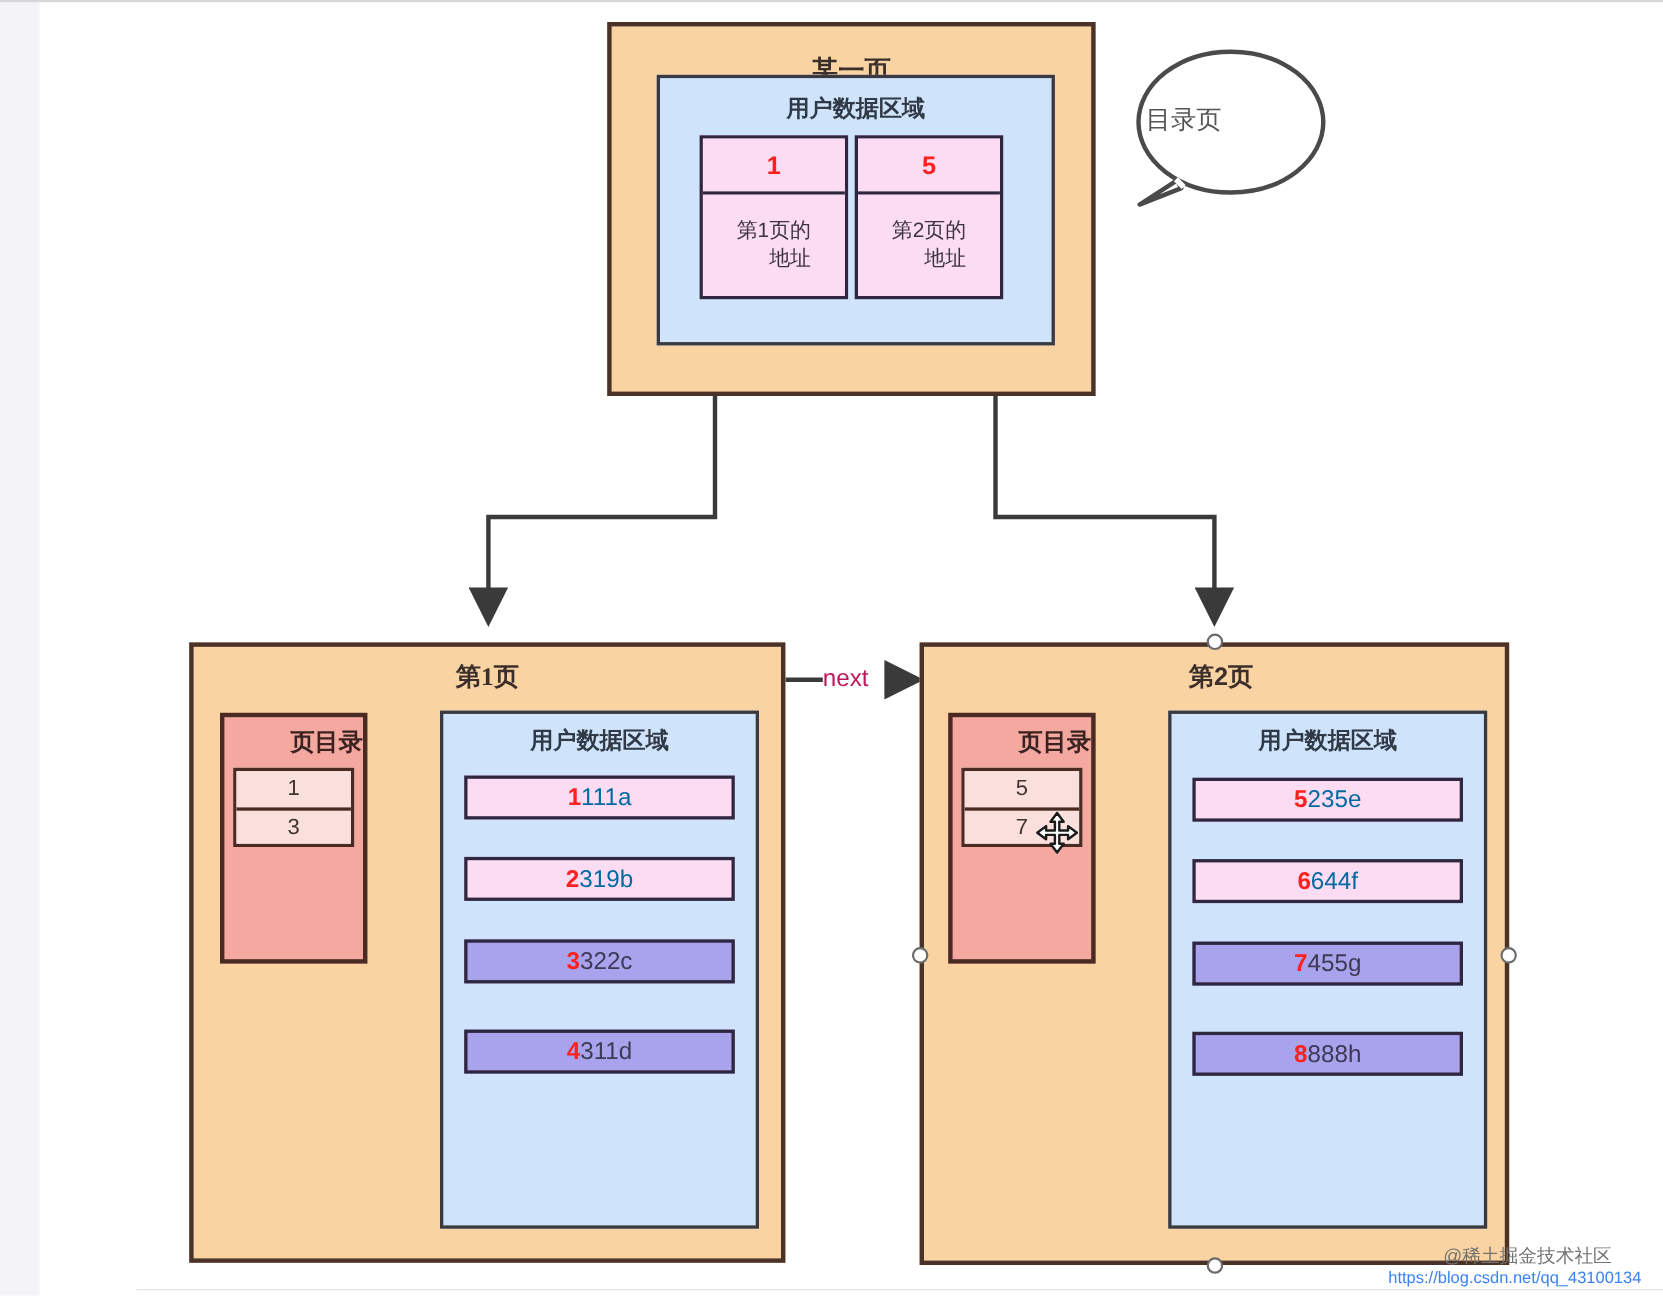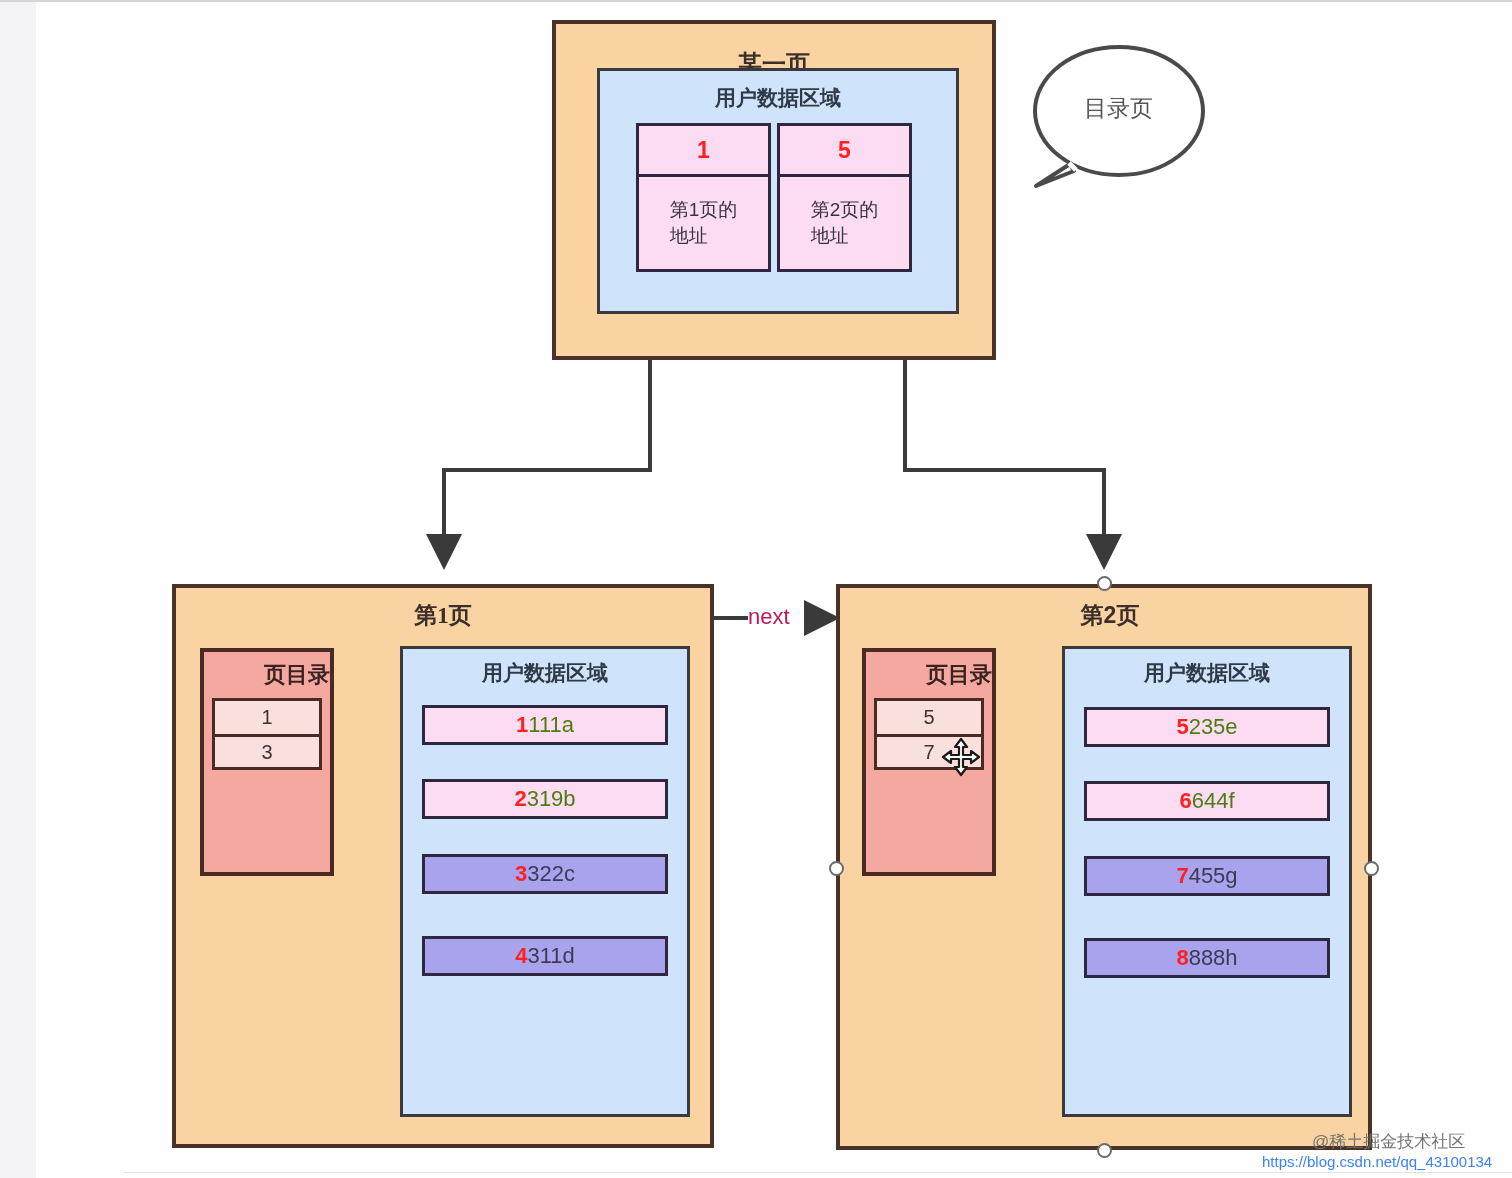--- a/index.html
+++ b/index.html
@@ -83,21 +83,21 @@
     font-weight: bold;
     font-size: 23px;
     border-bottom: 3px solid #2f2740;
     background: #fcdcf2;
   }
   .idx-val {
     height: 92px;
     display: flex;
     align-items: center;
     justify-content: center;
-    text-align: left;
+    text-align: right;
     color: #3b3340;
     font-size: 19px;
     line-height: 1.35;
     background: #fcdcf2;
   }
 
   
   .pagedir {
     position: absolute;
     background: #f4a8a0;
@@ -143,38 +143,38 @@
     align-items: center;
     justify-content: center;
     border: 3px solid #2f2740;
     box-sizing: border-box;
     font-size: 22px;
     font-weight: bold;
   }
   .datarow.pink  { background: #fcdcf2; }
   .datarow.purple{ background: #a9a2ec; }
   .datarow .k { color: #ff2020; }
-  .datarow.pink .v   { color: #4d7c0f; font-weight: normal; }
+  .datarow.pink .v   { color: #0369a1; font-weight: normal; }
   .datarow.purple .v { color: #3c3a55; font-weight: normal; }
 
   
   .connectors {
     position: absolute;
     left: 0; top: 0;
     width: 1512px; height: 1178px;
     pointer-events: none;
   }
 
   
   .bubble-text {
     position: absolute;
-    left: 1084px;
+    left: 996px;
     top: 93px;
     width: 160px;
-    text-align: left;
+    text-align: center;
     font-size: 23px;
     color: #555;
   }
 
   
   .next-label {
     position: absolute;
     left: 748px;
     top: 604px;
     font-size: 22px;

